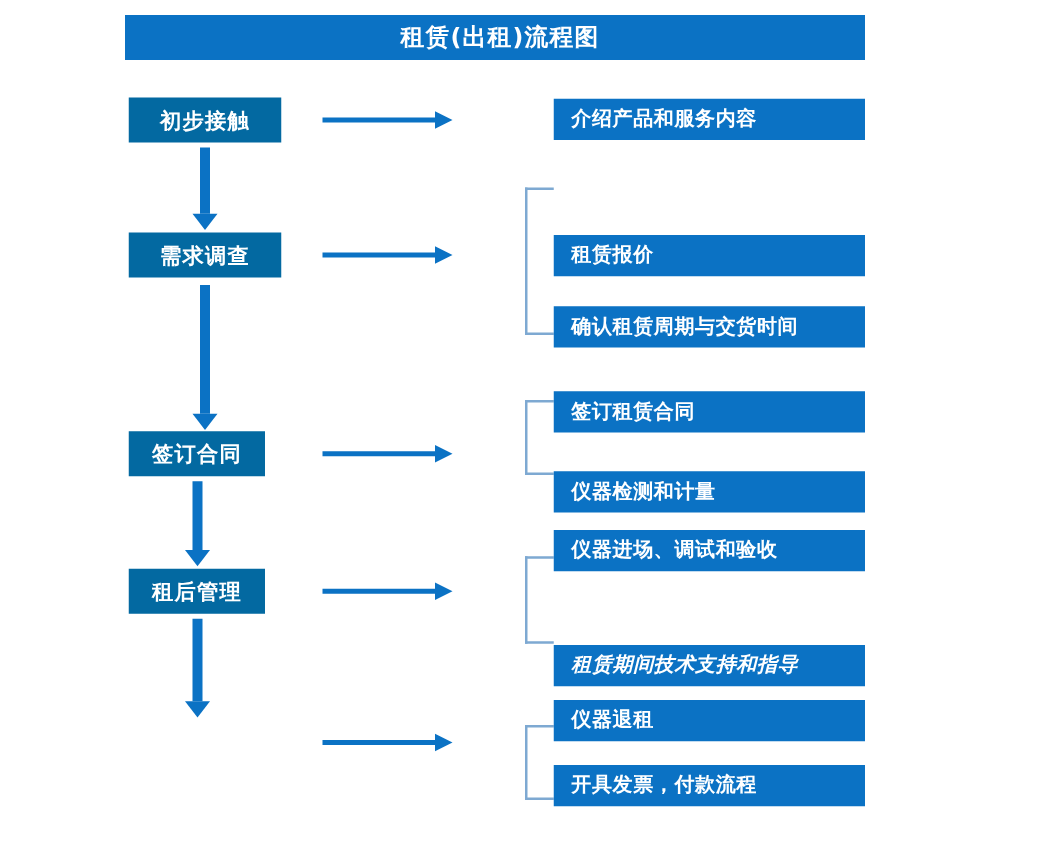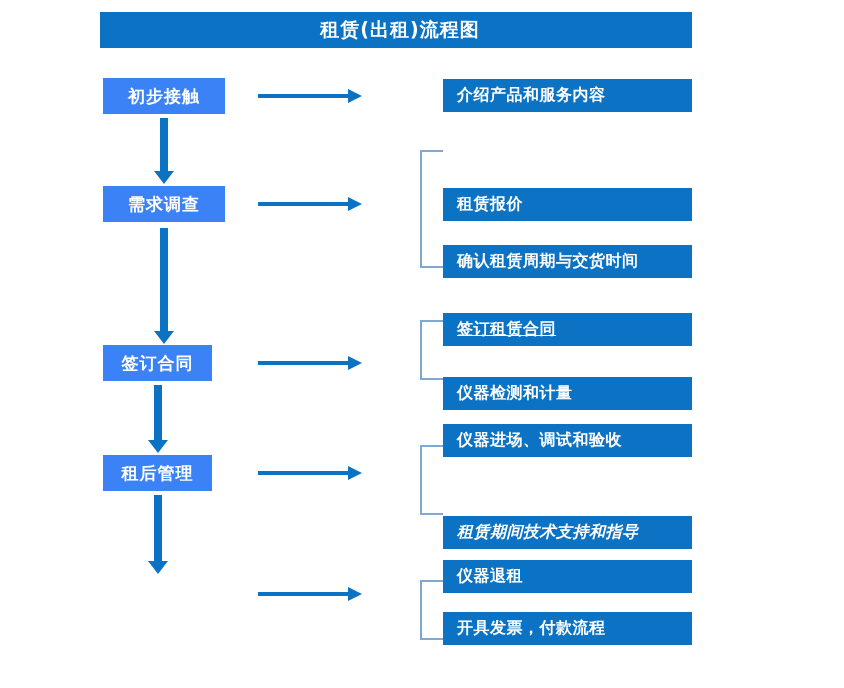--- a/index.html
+++ b/index.html
@@ -31,21 +31,21 @@
     font-weight: bold;
     display: flex;
     align-items: center;
     justify-content: center;
     letter-spacing: 1px;
   }
 
   
   .stage-box {
     position: absolute;
-    background: #3b82f6;
+    background: #0369a1;
     color: #ffffff;
     font-size: 17px;
     font-weight: bold;
     display: flex;
     align-items: center;
     justify-content: center;
     letter-spacing: 1px;
     height: 36px;
   }
 
@@ -222,21 +222,21 @@
     <div class="stub bottom"></div>
   </div>
 
   <div class="detail-box" style="top:79px;">介绍产品和服务内容</div>
 
 
   <div class="detail-box" style="top:188px;">租赁报价</div>
 
   <div class="detail-box" style="top:245px;">确认租赁周期与交货时间</div>
 
-  <div class="detail-box" style="top:313px;text-decoration:underline;">签订租赁合同</div>
+  <div class="detail-box" style="top:313px;">签订租赁合同</div>
 
   <div class="detail-box" style="top:361px;margin-top:16px;">仪器检测和计量</div>
 
   <div class="detail-box" style="top:424px;">仪器进场、调试和验收</div>
 
   <div class="detail-box" style="top:516px;font-style:italic;">租赁期间技术支持和指导</div>
 
   <div class="detail-box" style="top:560px;">仪器退租</div>
 
   <div class="detail-box" style="top:612px;">开具发票，付款流程</div>

